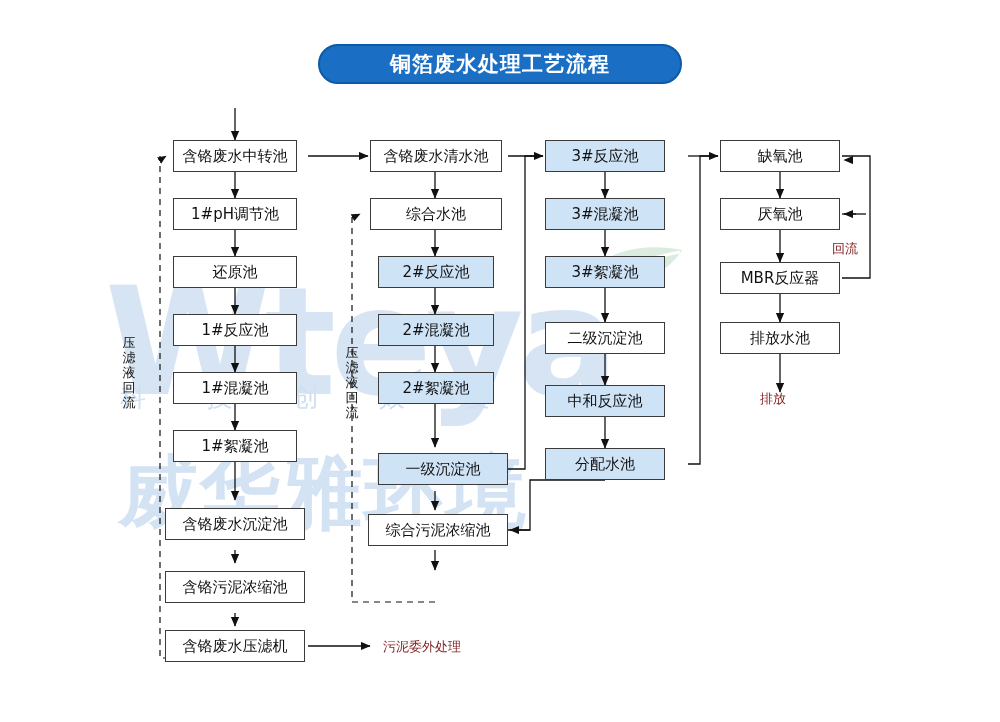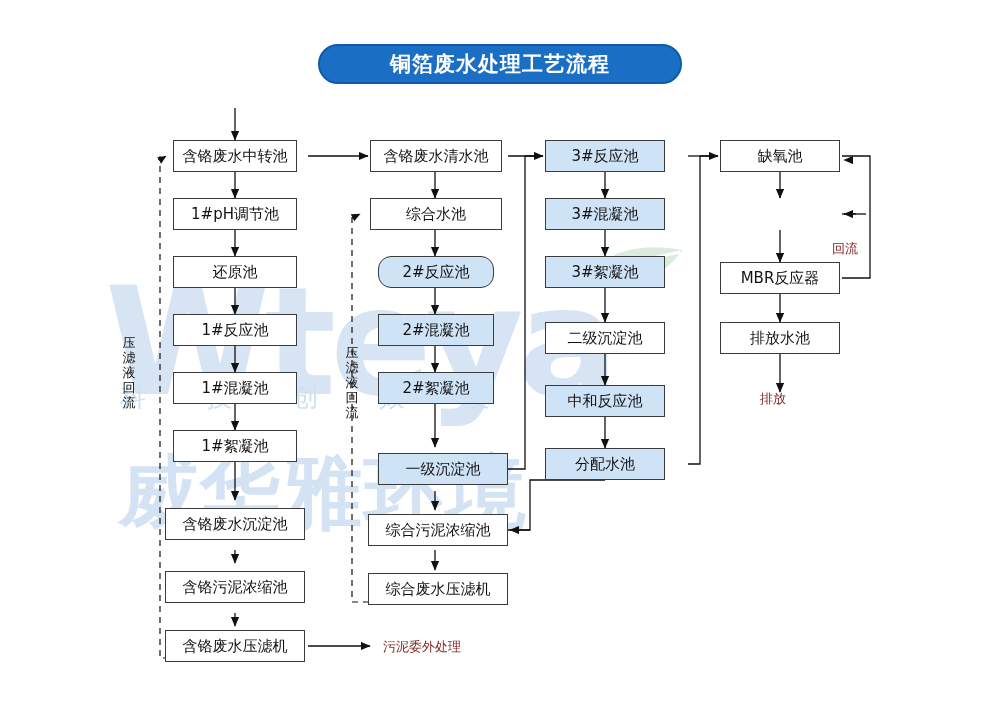--- a/index.html
+++ b/index.html
@@ -191,38 +191,35 @@
   <div class="node" style="left:165px;top:630px;width:140px;height:32px;">
       <span>含铬废水压滤机</span>
     </div>
 
   <div class="node" style="left:370px;top:140px;width:132px;height:32px;">
       <span>含铬废水清水池</span>
     </div>
   <div class="node" style="left:370px;top:198px;width:132px;height:32px;">
       <span>综合水池</span>
     </div>
-  <div class="node blue" style="left:378px;top:256px;width:116px;height:32px;border-radius:13px;">
+  <div class="node blue" style="left:378px;top:256px;width:116px;height:32px;">
       <span>2#反应池</span>
     </div>
   <div class="node blue" style="left:378px;top:314px;width:116px;height:32px;">
       <span>2#混凝池</span>
     </div>
   <div class="node blue" style="left:378px;top:372px;width:116px;height:32px;">
       <span>2#絮凝池</span>
     </div>
   <div class="node blue" style="left:378px;top:453px;width:130px;height:32px;">
       <span>一级沉淀池</span>
     </div>
   <div class="node" style="left:368px;top:514px;width:140px;height:32px;">
       <span>综合污泥浓缩池</span>
     </div>
-  <div class="node" style="left:368px;top:573px;width:140px;height:32px;">
-      <span>综合废水压滤机</span>
-    </div>
 
   <div class="node blue" style="left:545px;top:140px;width:120px;height:32px;">
       <span>3#反应池</span>
     </div>
   <div class="node blue" style="left:545px;top:198px;width:120px;height:32px;">
       <span>3#混凝池</span>
     </div>
   <div class="node blue" style="left:545px;top:256px;width:120px;height:32px;">
       <span>3#絮凝池</span>
     </div>
@@ -231,20 +228,23 @@
     </div>
   <div class="node blue" style="left:545px;top:385px;width:120px;height:32px;">
       <span>中和反应池</span>
     </div>
   <div class="node blue" style="left:545px;top:448px;width:120px;height:32px;">
       <span>分配水池</span>
     </div>
 
   <div class="node" style="left:720px;top:140px;width:120px;height:32px;">
       <span>缺氧池</span>
+    </div>
+  <div class="node" style="left:720px;top:198px;width:120px;height:32px;">
+      <span>厌氧池</span>
     </div>
   <div class="node" style="left:720px;top:262px;width:120px;height:32px;">
       <span>MBR反应器</span>
     </div>
   <div class="node" style="left:720px;top:322px;width:120px;height:32px;">
       <span>排放水池</span>
     </div>
 
   <div class="vlabel" style="left:122px;top:335px;">压滤液回流</div>
   <div class="vlabel" style="left:345px;top:345px;">压滤液回流</div>

